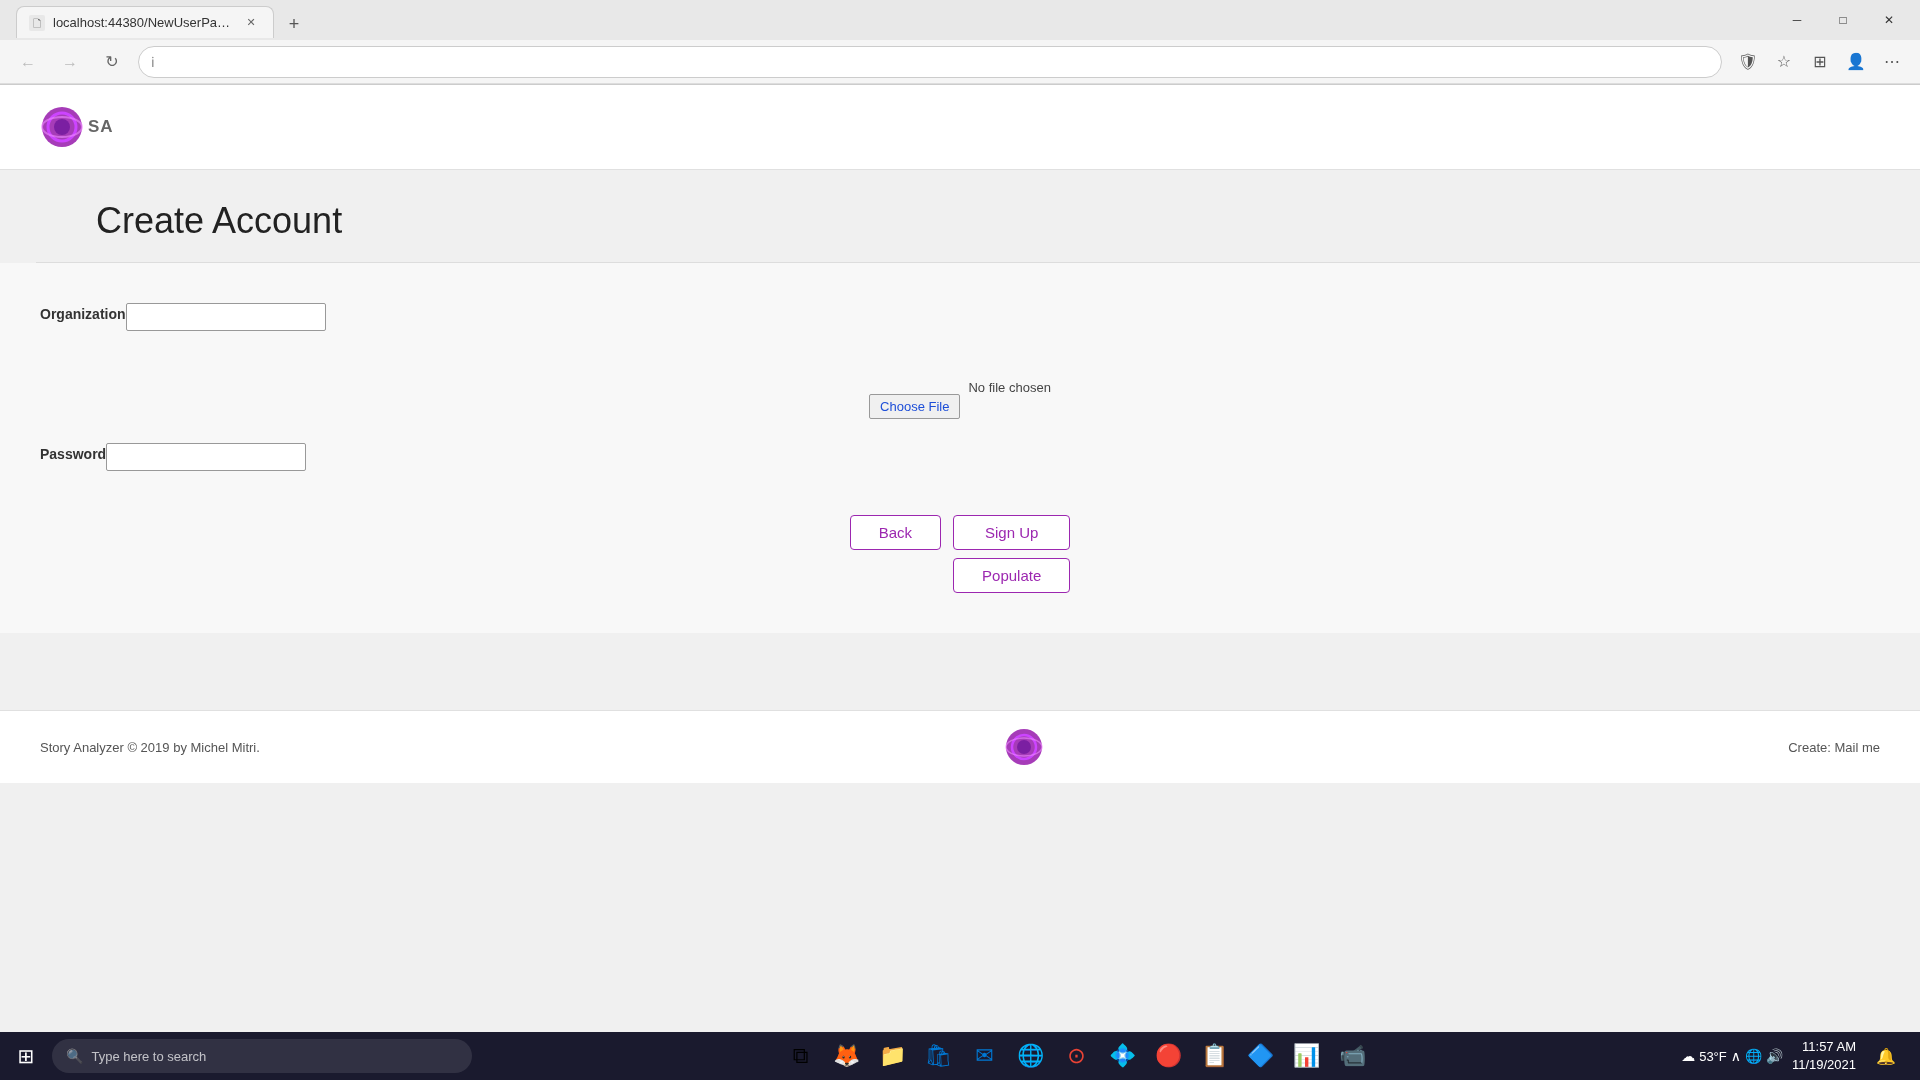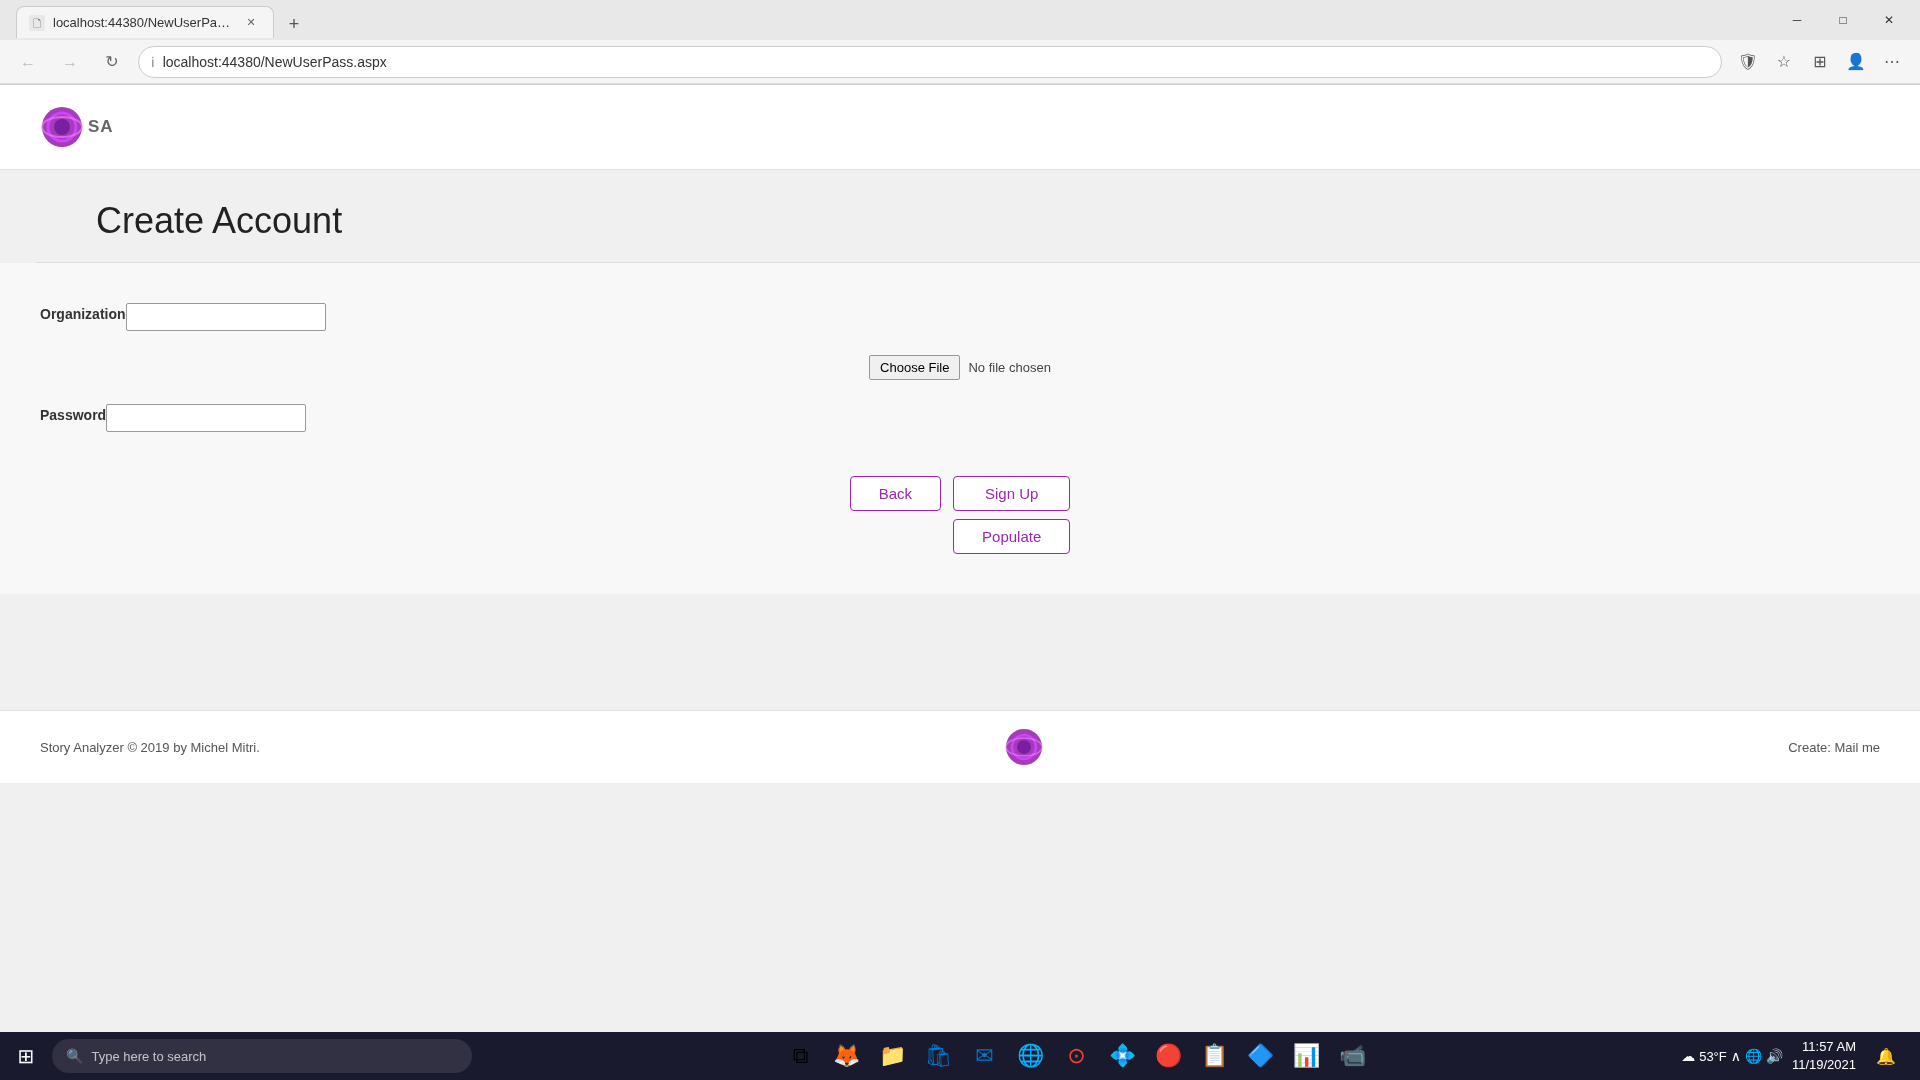--- a/index.html
+++ b/index.html
@@ -205,21 +205,22 @@
       gap: 8px;
       margin-bottom: 24px;
     }
     .choose-file-btn {
       padding: 4px 10px;
       background: #f0f0f0;
       border: 1px solid #999;
       border-radius: 2px;
       font-size: 13px;
       cursor: pointer;
-      color: #000000;
+      color: #1d4ed8;
+      margin-top: 39px;
     }
     .no-file-text {
       font-size: 13px;
       color: #444;
     }
     .button-row {
       display: flex;
       gap: 12px;
       align-items: flex-start;
       margin-top: 20px;
@@ -371,21 +372,20 @@
       <button class="win-btn close">✕</button>
     </div>
   </div>
 
   <div class="address-bar">
     <button class="nav-btn disabled">←</button>
     <button class="nav-btn disabled">→</button>
     <button class="nav-btn">↻</button>
     <div class="url-bar">
       <span style="color:#888;font-size:14px;">ℹ</span>
-      <span class="url-text">localhost:44380/NewUserPass.aspx</span>
     </div>
     <div class="browser-icons">
       <div class="browser-icon-btn">🛡</div>
       <div class="browser-icon-btn">☆</div>
       <div class="browser-icon-btn">⊞</div>
       <div class="browser-icon-btn">👤</div>
       <div class="browser-icon-btn">⋯</div>
     </div>
   </div>
 </div>

